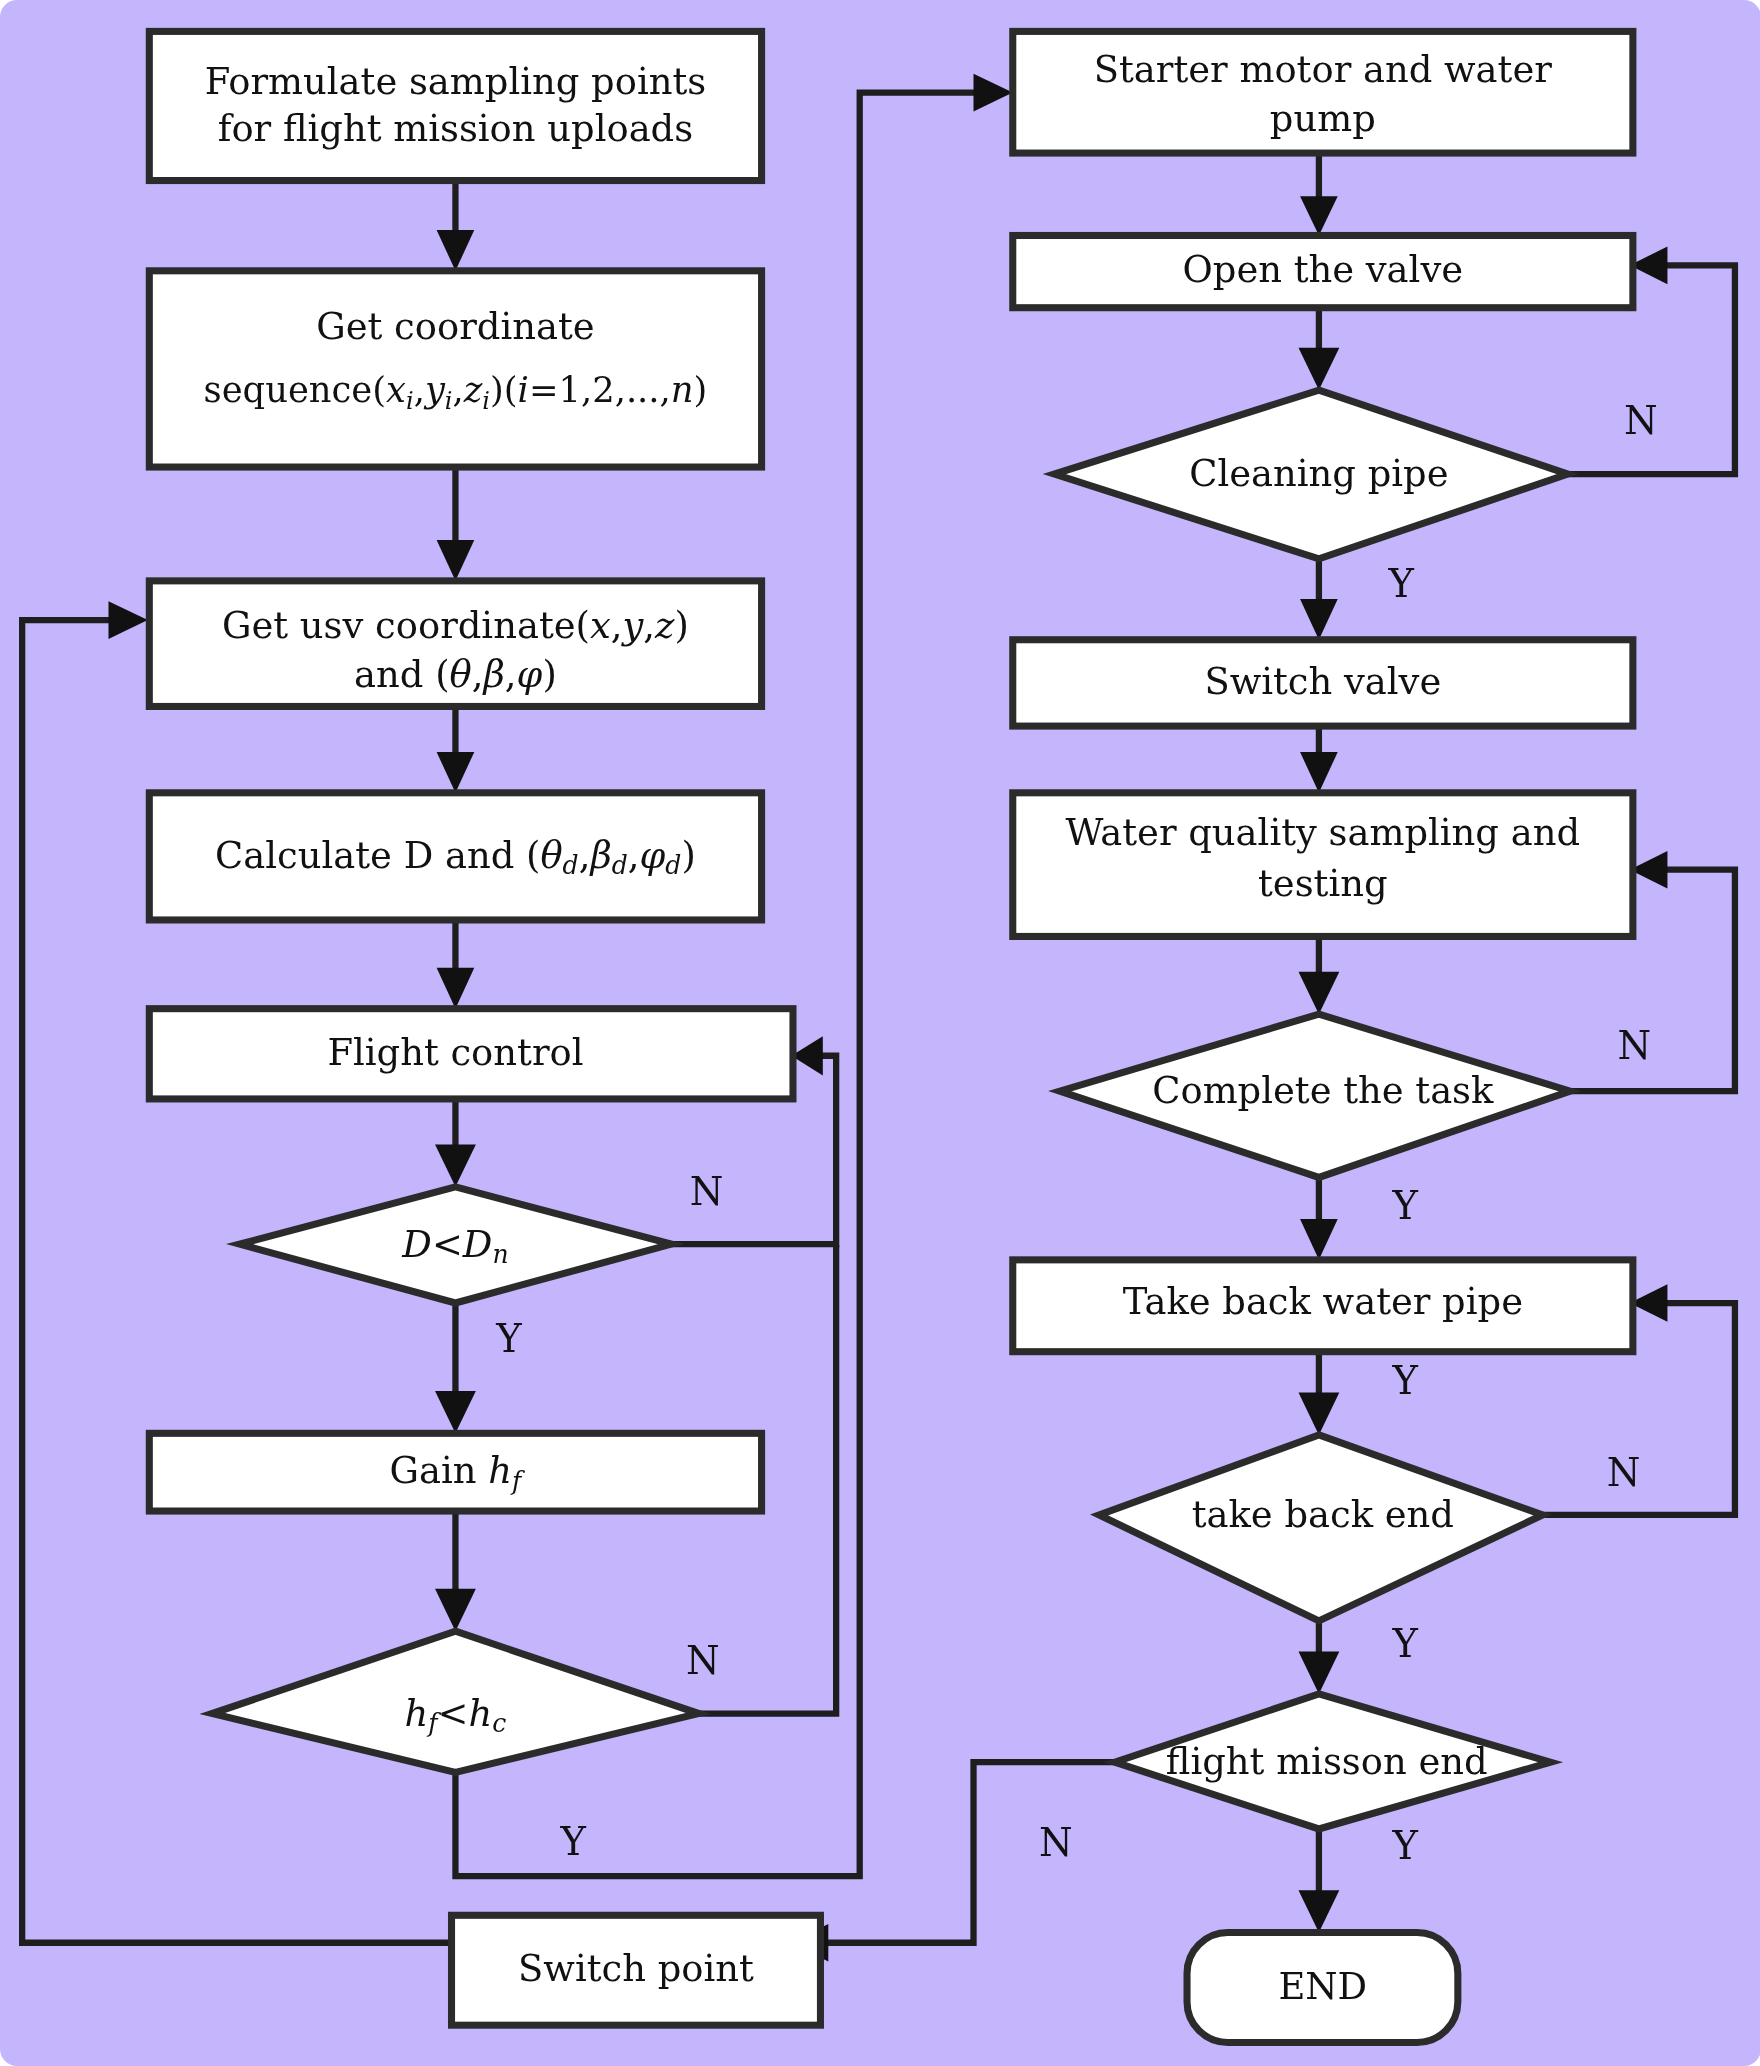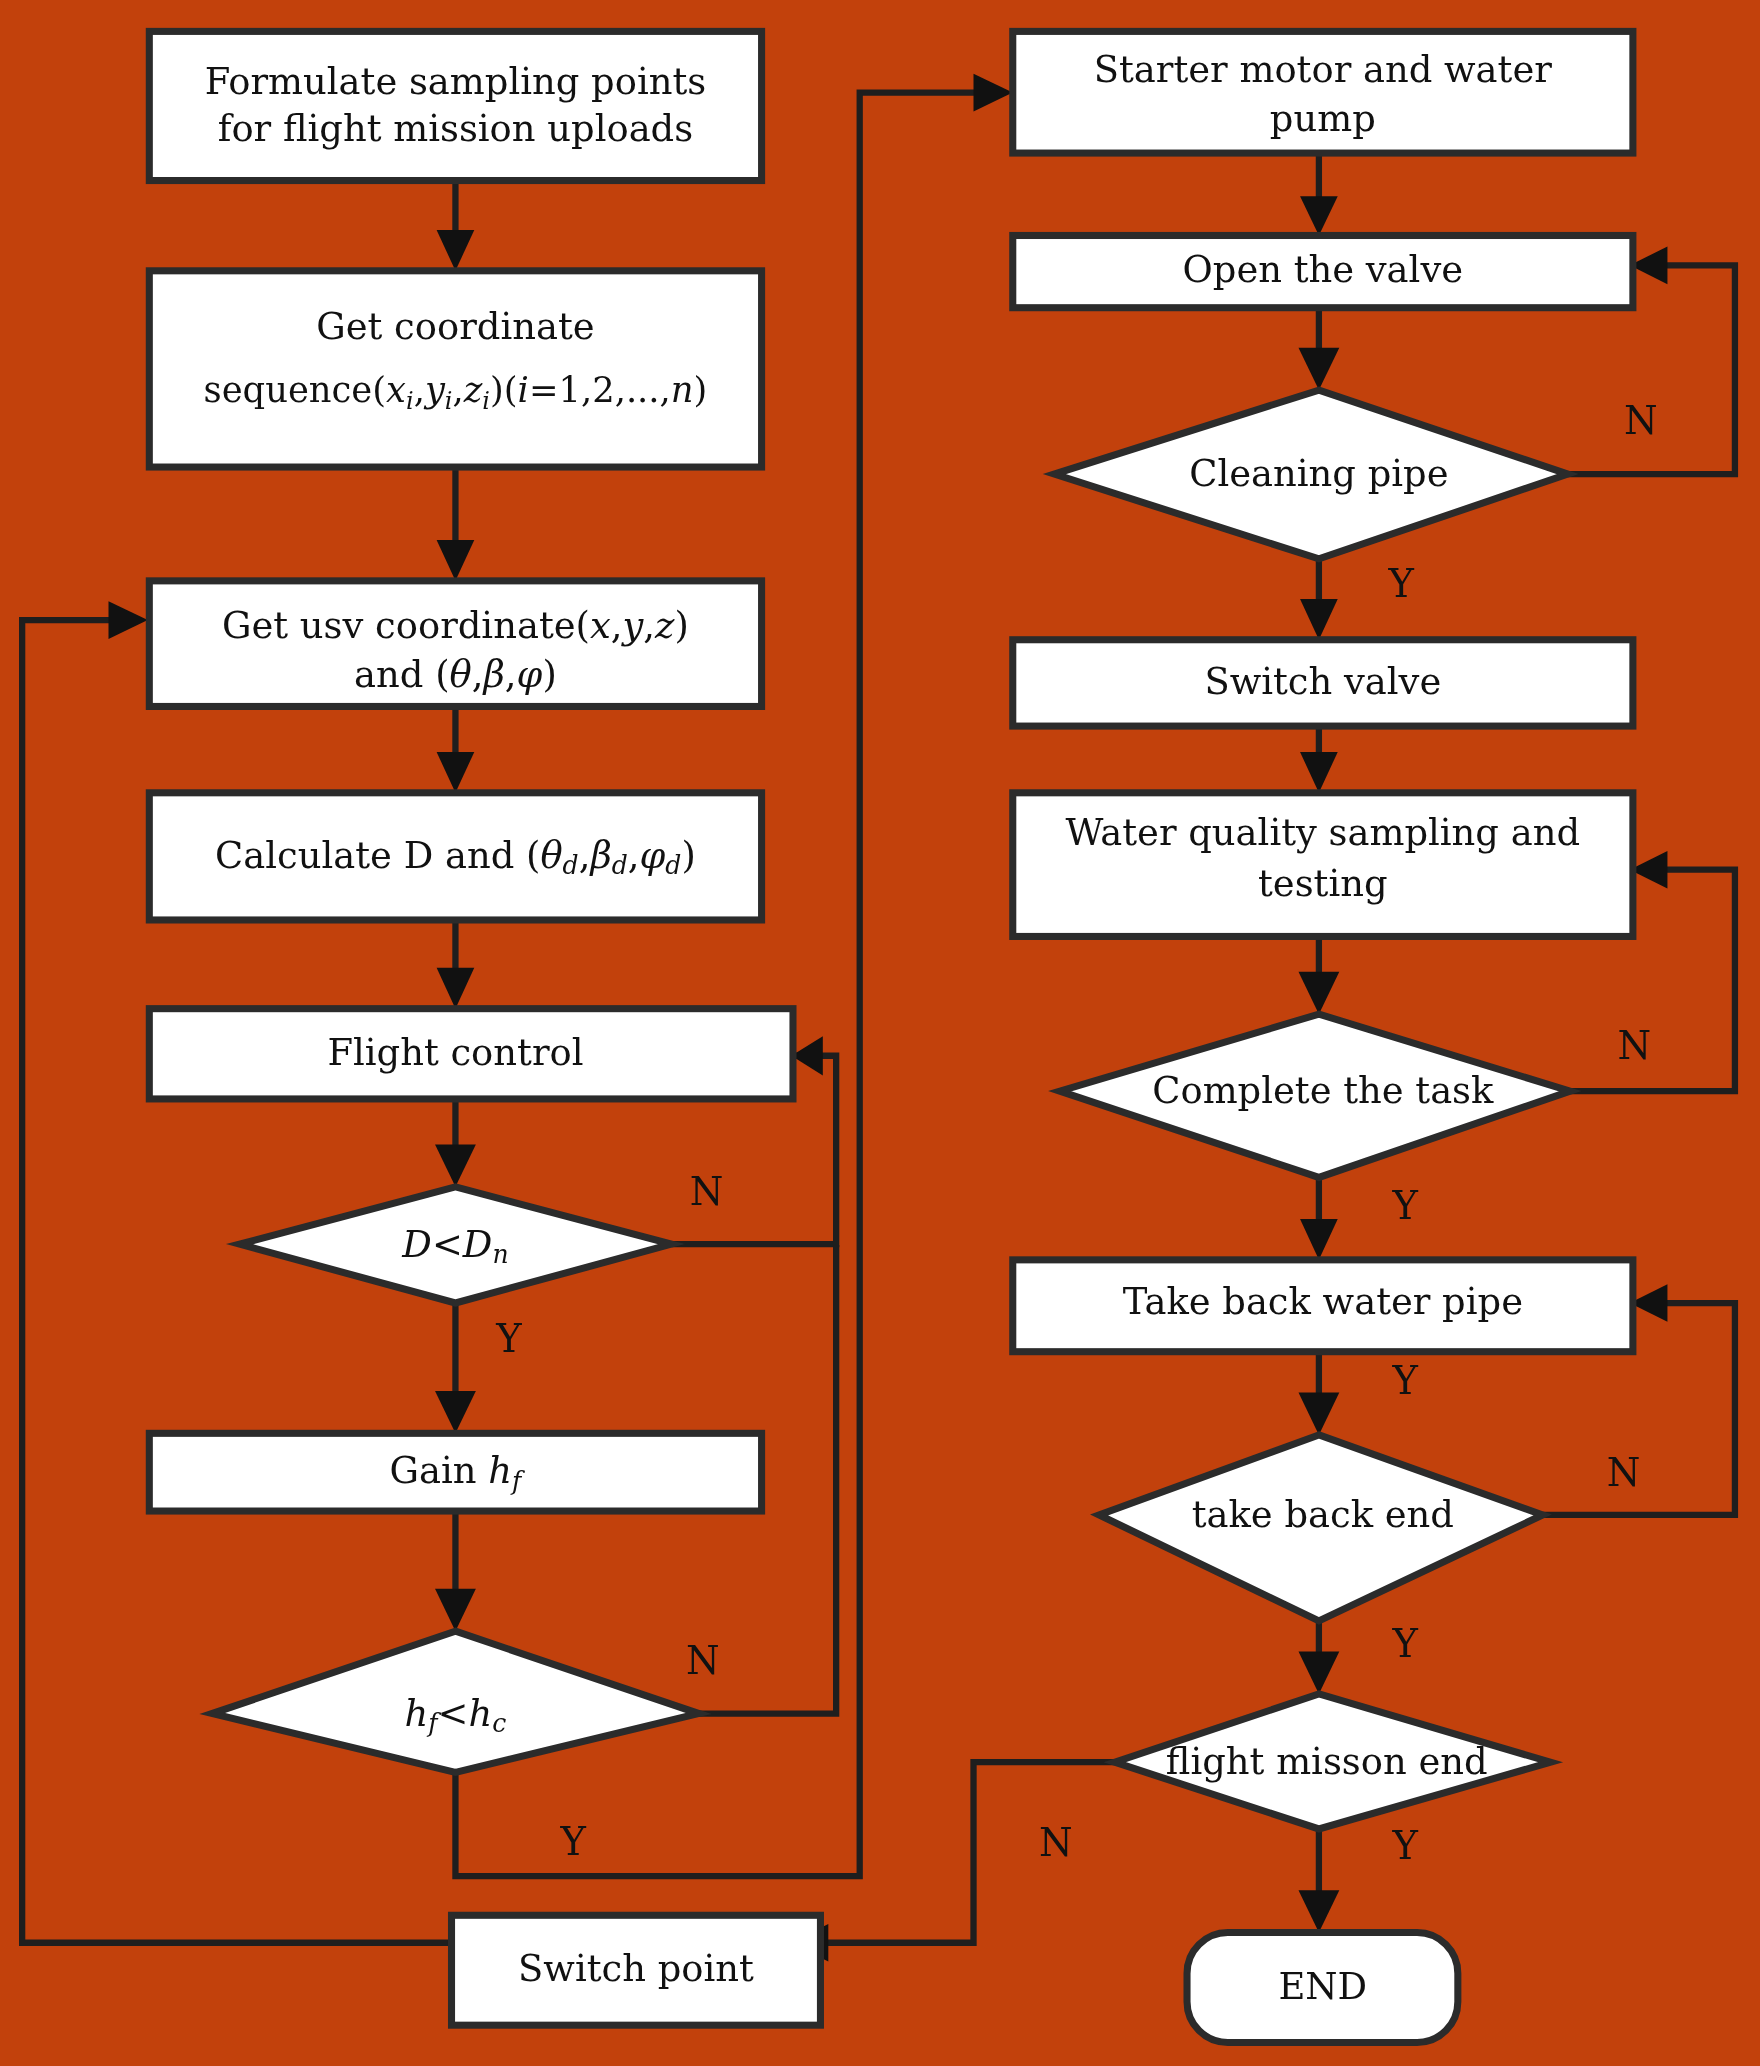--- a/index.html
+++ b/index.html
@@ -4,22 +4,23 @@
 <style>
   html, body {
     margin: 0;
     padding: 0;
     background: #ffffff;
   }
   #chart-root {
     position: relative;
     width: 1761px;
     height: 2066px;
-    background: #c2410c;
+    background: #c4b5fd;
     font-family: "DejaVu Serif", "Liberation Serif", serif;
+    border-radius: 17px;
   }
   svg#flow {
     display: block;
     width: 1761px;
     height: 2066px;
   }
   .shape {
     fill: #ffffff;
     stroke: #2b2b2b;
     stroke-width: 9;

